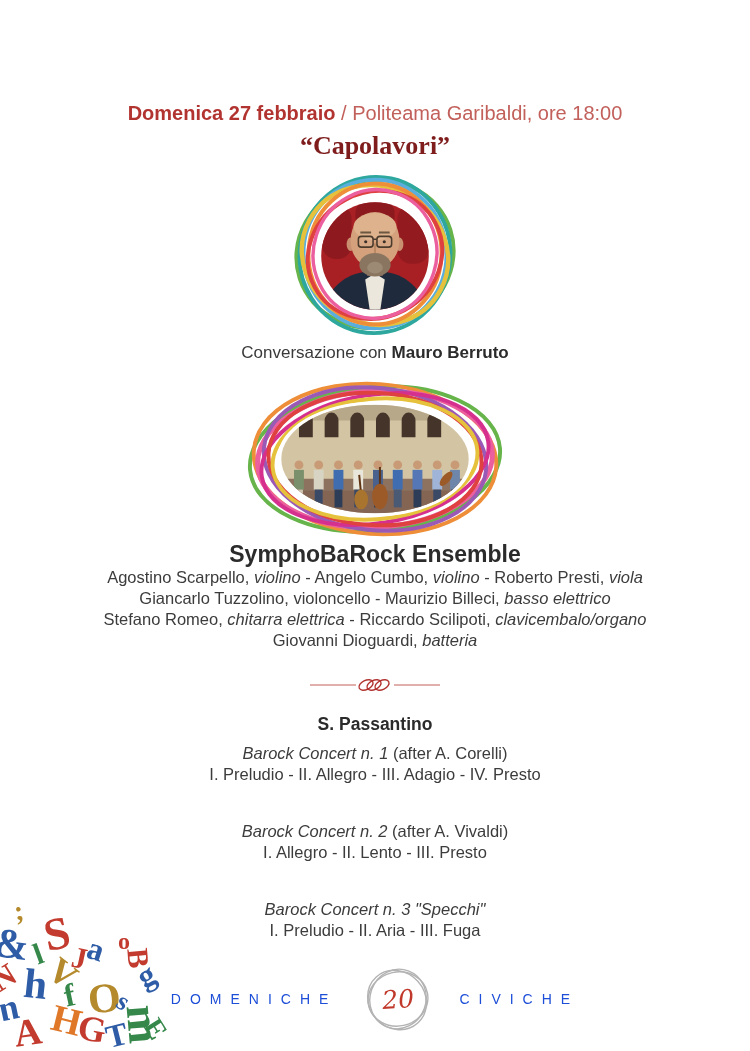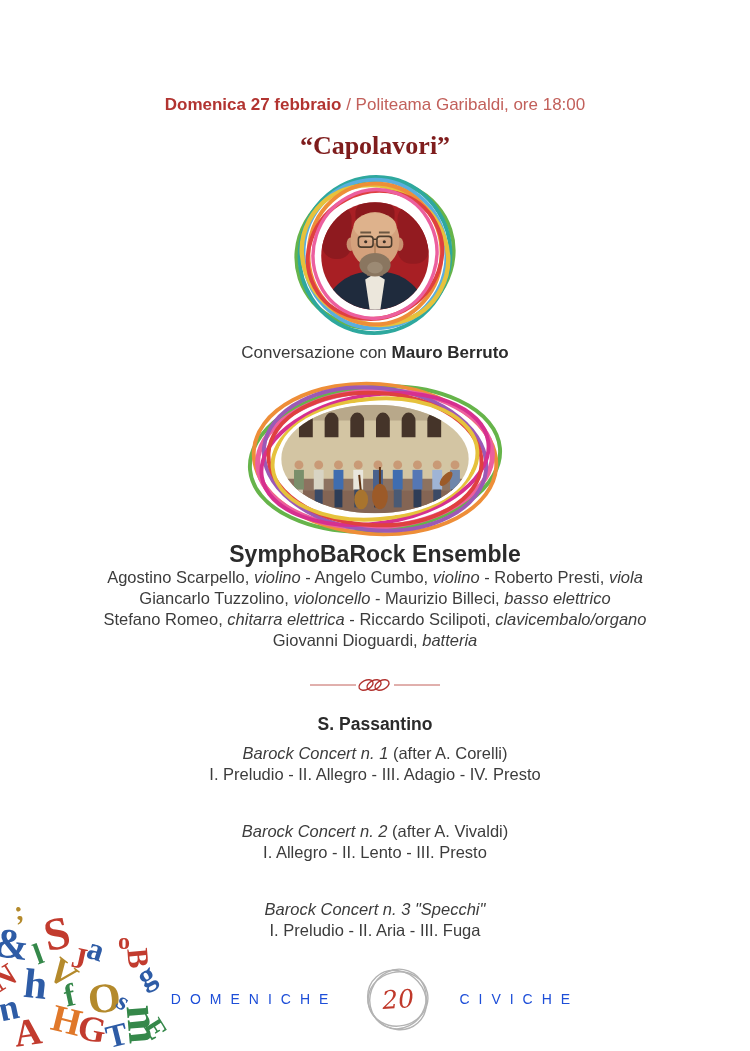--- a/index.html
+++ b/index.html
@@ -2,21 +2,21 @@
 <html><head>
 <meta charset="utf-8">
 <style>
   * { margin:0; padding:0; box-sizing:border-box; }
   html,body { background:#ffffff; }
   body { width:750px; height:1051px; font-family:"Liberation Sans", sans-serif; color:#3c3c3c; }
   .page { position:relative; width:750px; height:1051px; overflow:hidden; background:#fff; }
   .centered { position:absolute; left:0; width:100%; text-align:center; }
 
   
-  .event-header { top:95px; font-size:17px; }
+  .event-header { top:102px; font-size:20px; }
   .event-date { color:#b23431; font-weight:bold; }
   .event-venue { color:#c2605b; }
 
   
   .event-title { top:131px; font-family:"Liberation Serif", serif; font-weight:bold; font-size:26px; color:#7f1d1d; }
 
   
   .portrait-wrap { position:absolute; top:166px; left:50%; transform:translateX(-50%); width:176px; height:176px; }
   .ensemble-wrap { position:absolute; top:380px; left:50%; transform:translateX(-50%); width:264px; height:158px; }
 
@@ -194,21 +194,21 @@
           <ellipse cx="118" cy="121" rx="7" ry="10" fill="#a8742e"></ellipse>
           <ellipse cx="204" cy="100" rx="4" ry="9" fill="#9c5a28" transform="rotate(40 204 100)"></ellipse>
         </g>
       </g>
     </svg>
   </div>
 
   <div class="centered ensemble-block">
     <div class="ensemble-name">SymphoBaRock Ensemble</div>
     <div class="musician-line"><span>Agostino Scarpello, </span><span style="font-style: italic;">violino</span><span> - Angelo Cumbo, </span><span style="font-style: italic;">violino</span><span> - Roberto Presti, </span><span style="font-style: italic;">viola</span></div>
-    <div class="musician-line"><span>Giancarlo Tuzzolino, </span><span style="font-style: italic; margin-top: 40px;">violoncello</span><span> - Maurizio Billeci, </span><span style="font-style: italic;">basso elettrico</span></div>
+    <div class="musician-line"><span>Giancarlo Tuzzolino, </span><span style=" margin-top: 40px;">violoncello</span><span> - Maurizio Billeci, </span><span style="font-style: italic;">basso elettrico</span></div>
     <div class="musician-line"><span>Stefano Romeo, </span><span style="font-style: italic;">chitarra elettrica</span><span> - Riccardo Scilipoti, </span><span style="font-style: italic;">clavicembalo/organo</span></div>
     <div class="musician-line"><span>Giovanni Dioguardi, </span><span style="font-style: italic; text-align: right;">batteria</span></div>
   </div>
 
   <div class="divider">
     <svg width="130" height="18" viewBox="0 0 130 18">
       <line x1="0" y1="9" x2="46" y2="9" stroke="#c2605b" stroke-width="1"></line>
       <g fill="none" stroke="#b23431" stroke-width="1.4">
         <ellipse cx="56" cy="9" rx="7.5" ry="4.5" transform="rotate(-26 56 9)"></ellipse>
         <ellipse cx="64" cy="9" rx="7.5" ry="4.5" transform="rotate(-26 64 9)"></ellipse>

